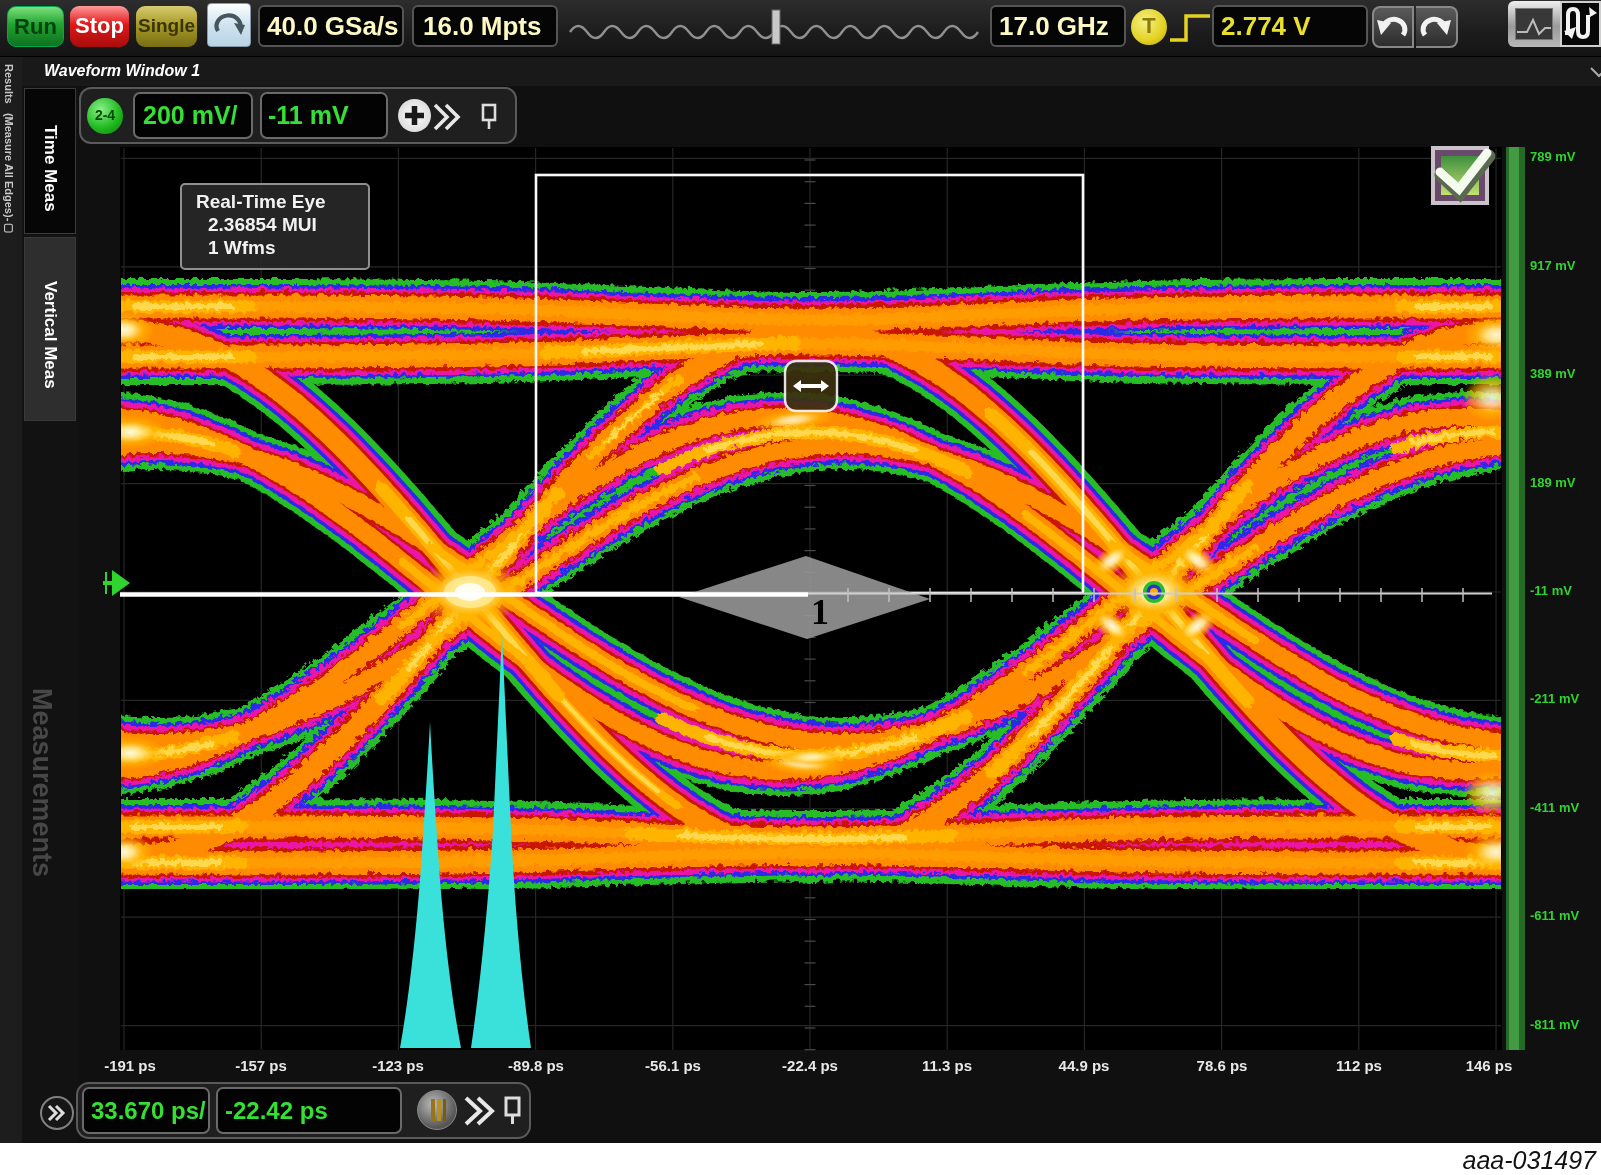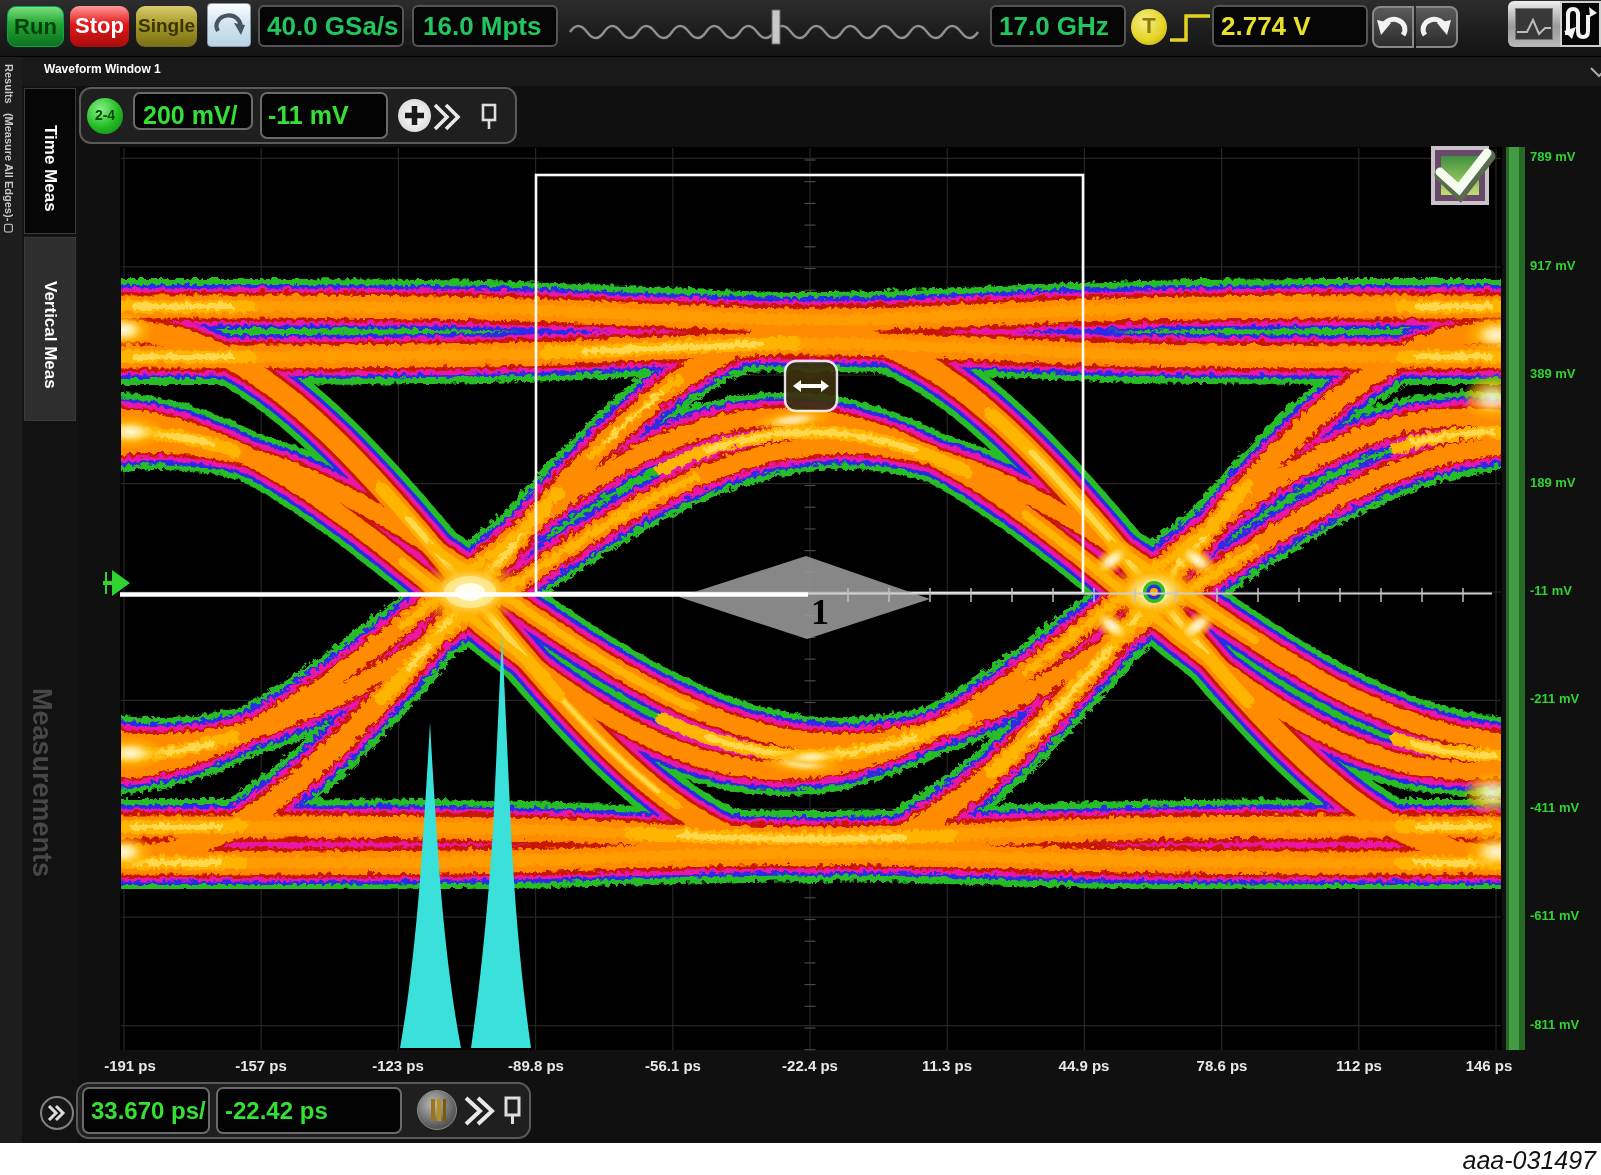--- a/index.html
+++ b/index.html
@@ -1,19 +1,19 @@
 <!DOCTYPE html>
 <html><head><meta charset="utf-8"><style>
 *{margin:0;padding:0;box-sizing:border-box}
 body{width:1601px;height:1175px;background:#fff;font-family:"Liberation Sans",sans-serif;position:relative;overflow:hidden}
 .app{position:absolute;left:0;top:0;width:1601px;height:1143px;background:#101010}
 .abs{position:absolute}
 .toolbar{left:0;top:0;width:1601px;height:57px;background:linear-gradient(#2d2d2d,#1c1c1c 60%,#141414);border-bottom:1px solid #000}
 .pill{position:absolute;top:6px;height:41px;border-radius:9px;font-weight:bold;font-size:22px;text-align:center;line-height:40px}
-.blackfield{position:absolute;background:#050505;border:2px solid #555;border-radius:6px;color:#22c55e;font-weight:bold}
+.blackfield{position:absolute;background:#050505;border:2px solid #555;border-radius:6px;color:#fef9c3;font-weight:bold}
 .titlebar{left:22px;top:57px;width:1579px;height:29px;background:#191919;color:#fff}
 .lstrip{left:0;top:57px;width:22px;height:1086px;background:#1d1d1d}
 .tabcol{left:22px;top:86px;width:56px;height:1057px;background:#121212}
 .vtext{position:absolute;writing-mode:vertical-rl;white-space:nowrap}
 .tab{position:absolute;left:24px;width:52px;border:1px solid #3a3a3a;color:#fff;font-weight:bold;font-size:17px;text-align:center}
 .greenlab{position:absolute;color:#2fd42f;font-weight:bold;font-size:13px;white-space:nowrap}
 .xlab{position:absolute;color:#e8e8e8;font-weight:bold;font-size:15px;transform:translateX(-50%);white-space:nowrap}
 .gfield{position:absolute;background:#030303;border:2px solid #6a6a6a;border-radius:7px;color:#35e035;font-weight:bold}
 </style></head><body>
 <div class="app">
@@ -59,37 +59,37 @@
   <div class="abs" style="left:1560px;top:1px;width:41px;height:46px;background:#060606;border:2px solid #cfcfcf;">
     <svg width="37" height="42" viewBox="0 0 37 42">
           <path d="M3 30 L6 30 L6 12 Q6 6 11 6 Q16 6 16 12 L16 28 Q16 34 21 34 Q26 34 26 28 L26 12" fill="none" stroke="#f2f2f2" stroke-width="4"></path>
           <path d="M2 28 L14 24 L10 36 Z" fill="#f2f2f2"></path>
           <path d="M27 4 L35 10 L28 14 Z" fill="#f2f2f2"></path>
         </svg>
   </div>
  </div>
 
  <div class="abs titlebar">
-      <span style="position:absolute;left:22px;top:5px;font-size:12px;font-weight:bold;">Waveform Window 1</span>
+      <span style="position:absolute;left:22px;top:5px;font-size:16px;font-weight:bold;font-style:italic;">Waveform Window 1</span>
    <svg class="abs" style="left:1567px;top:9px" width="20" height="12">
         <path d="M2 2 L10 10 L18 2" fill="none" stroke="#aaa" stroke-width="2"></path>
       </svg>
 
  </div>
 
  <div class="abs lstrip"></div>
  <div class="vtext" style="left:3px;top:64px;color:#c8c8c8;font-size:11px;font-weight:bold;">Results&nbsp;&nbsp;&nbsp;(Measure All Edges)-▢</div>
  <div class="abs tabcol"></div>
  <div class="tab vtext" style="top:88px;height:146px;background:#060606;line-height:50px;padding-top:14px;">Time Meas</div>
  <div class="tab vtext" style="top:237px;height:184px;background:#2e2e2e;line-height:50px;padding-top:12px;">Vertical Meas</div>
  <div class="vtext" style="left:26px;top:688px;color:#474747;font-size:27px;font-weight:bold;">Measurements</div>
 
  <div class="abs" style="left:79px;top:87px;width:438px;height:57px;background:#1f1f1f;border:2px solid #5a5a5a;border-radius:12px;"></div>
  <div class="abs" style="left:87px;top:98px;width:36px;height:36px;border-radius:50%;background:radial-gradient(circle at 38% 32%,#8af08a,#22bb22 55%,#0d7a0d);color:#054a05;font-weight:bold;font-size:14px;text-align:center;line-height:35px;">2-4</div>
- <div class="gfield" style="left:133px;top:92px;width:120px;height:38px;font-size:25px;line-height:43px;padding-left:8px;">200 mV/</div>
+ <div class="gfield" style="left:133px;top:92px;width:120px;height:47px;font-size:25px;line-height:43px;padding-left:8px;">200 mV/</div>
  <div class="gfield" style="left:260px;top:92px;width:128px;height:47px;font-size:25px;line-height:43px;padding-left:6px;">-11 mV</div>
  <div class="abs" style="left:398px;top:99px;width:33px;height:33px;border-radius:50%;background:radial-gradient(#ffffff,#cfcfcf);"><svg width="33" height="33">
         <path d="M7 16.5 L26 16.5 M16.5 7 L16.5 26" stroke="#1a1a1a" stroke-width="5.5"></path>
       </svg></div>
  <svg class="abs" style="left:432px;top:102px" width="32" height="30">
       <path d="M3 3 L15 15 L3 27 M14 3 L26 15 L14 27" fill="none" stroke="#e8e8e8" stroke-width="3.6"></path>
     </svg>
  <svg class="abs" style="left:480px;top:103px" width="20" height="28" viewBox="0 0 20 28">
       <rect x="3" y="2" width="12" height="15" fill="none" stroke="#ddd" stroke-width="2.6"></rect>
       <path d="M9 17 L9 26" stroke="#ddd" stroke-width="2.6"></path>
@@ -482,20 +482,25 @@
 <div class="xlab" style="left:398px;top:1057px;">-123 ps</div>
 <div class="xlab" style="left:536px;top:1057px;">-89.8 ps</div>
 <div class="xlab" style="left:673px;top:1057px;">-56.1 ps</div>
 <div class="xlab" style="left:810px;top:1057px;">-22.4 ps</div>
 <div class="xlab" style="left:947px;top:1057px;">11.3 ps</div>
 <div class="xlab" style="left:1084px;top:1057px;">44.9 ps</div>
 <div class="xlab" style="left:1222px;top:1057px;">78.6 ps</div>
 <div class="xlab" style="left:1359px;top:1057px;">112 ps</div>
 <div class="xlab" style="left:1489px;top:1057px;">146 ps</div>
 
+ <div class="abs" style="left:180px;top:183px;width:190px;height:87px;background:rgba(40,40,40,.92);border:2px solid #909090;border-radius:5px;color:#f2f2f2;font-weight:bold;font-size:19px;">
+   <div style="margin:6px 0 0 14px;">Real-Time Eye</div>
+   <div style="margin:1px 0 0 26px;">2.36854 MUI</div>
+   <div style="margin:1px 0 0 26px;">1 Wfms</div>
+ </div>
 
  <div class="abs" style="left:40px;top:1096px;width:34px;height:34px;border:2px solid #808080;border-radius:50%;background:#161616;">
   <svg width="30" height="30">
         <path d="M7 8 L14 15 L7 22 M14 8 L21 15 L14 22" fill="none" stroke="#ddd" stroke-width="3"></path>
       </svg></div>
  <div class="abs" style="left:76px;top:1082px;width:455px;height:57px;background:#1f1f1f;border:2px solid #5a5a5a;border-radius:13px;"></div>
  <div class="gfield" style="left:82px;top:1087px;width:128px;height:47px;font-size:24px;line-height:43px;padding-left:7px;">33.670 ps/</div>
  <div class="gfield" style="left:216px;top:1087px;width:186px;height:47px;font-size:24px;line-height:43px;padding-left:7px;">-22.42 ps</div>
  <div class="abs" style="left:417px;top:1090px;width:40px;height:40px;border-radius:50%;background:radial-gradient(circle at 40% 35%,#bbb,#555 70%);border:1px solid #888;">
    <svg width="38" height="38">

